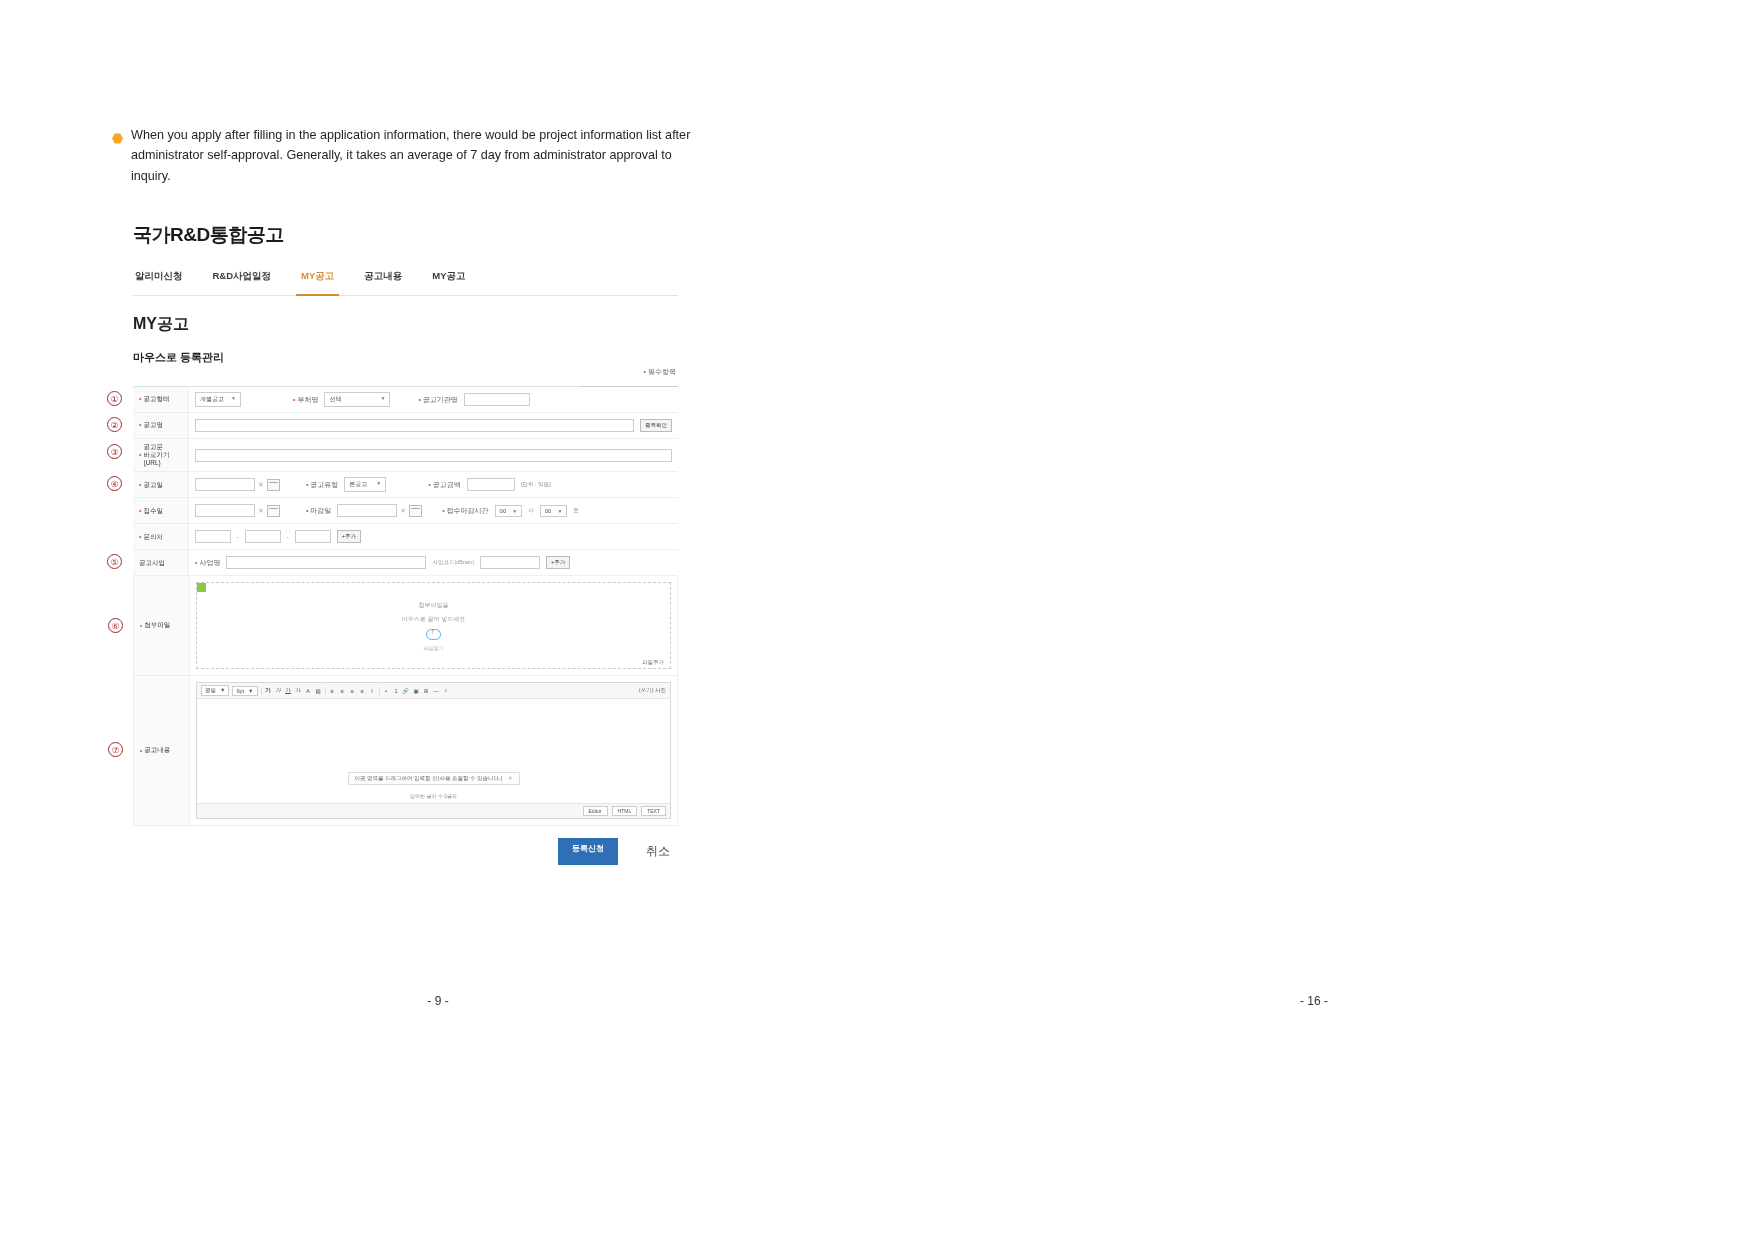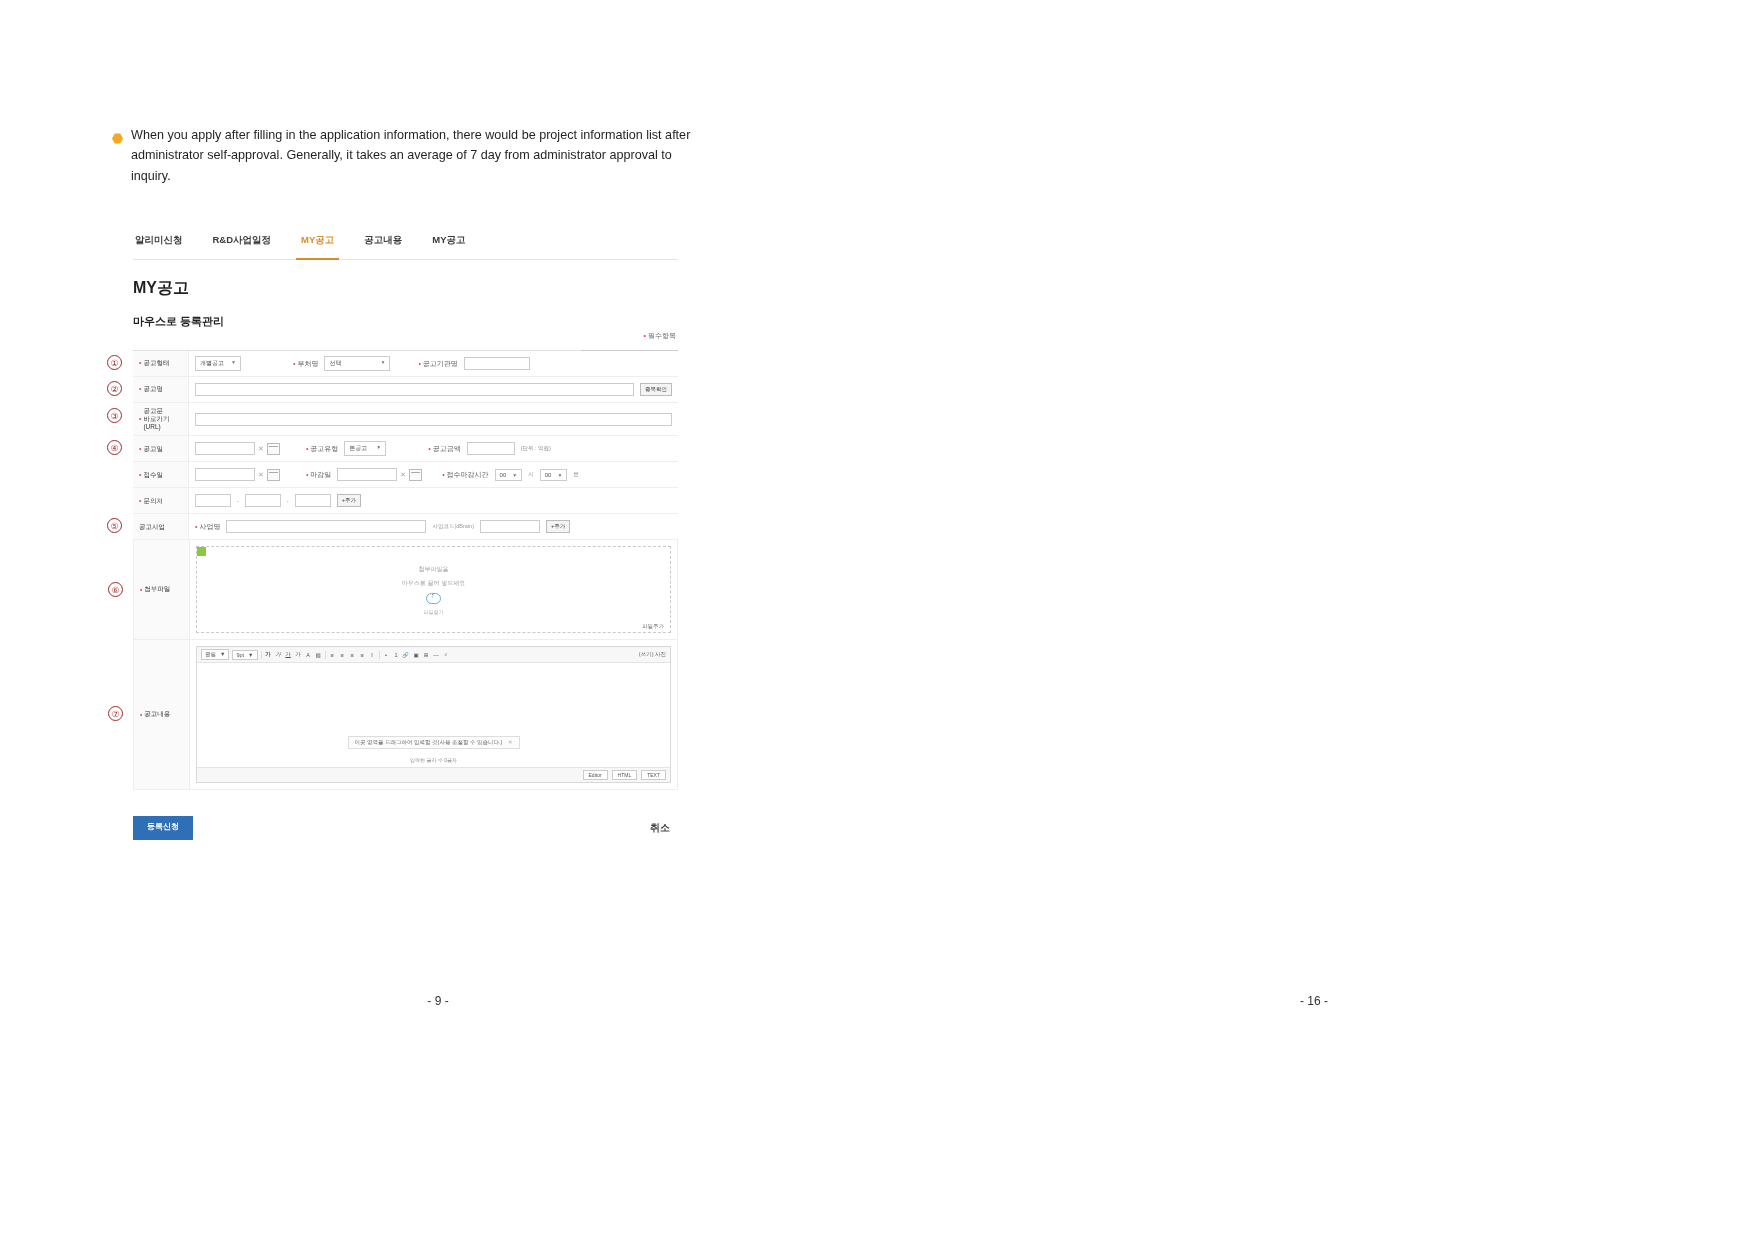--- a/index.html
+++ b/index.html
@@ -160,26 +160,26 @@
     border:1px solid #ddd; background:#fcfcfc; font-size:5.5px; color:#666;
     padding:2px 6px; white-space:nowrap;
   }
   .ed-foot {
     border-top:1px solid #e4e4e4; background:#f7f7f7;
     display:flex; justify-content:flex-end; gap:4px; padding:2px 4px;
   }
   .ed-foot span { border:1px solid #ccc; background:#fff; font-size:5px; padding:1px 5px; color:#555; }
   .ed-count { position:absolute; left:50%; transform:translateX(-50%); bottom:4px; font-size:5px; color:#888; }
 
-  .shot-actions { display:flex; justify-content:space-between; gap:4px; margin-top:26px; }
+  .shot-actions { display:flex; justify-content:flex-end; gap:20px; margin-top:12px; }
   .btn-primary {
     background:#2f6fb5; color:#fff; font-size:8px; font-weight:bold;
     padding:5px 14px; border:none;
   }
-  .btn-plain { font-size:10px; color:#444; padding:5px 8px;font-weight:bold; }
+  .btn-plain { font-size:12px; color:#444; padding:5px 8px; }
 
   .callout {
     position:absolute; left:-26px;
     width:15px; height:15px; border-radius:50%;
     border:1.2px solid #9e2a2a; color:#9e2a2a;
     font-size:8.5px; display:flex; align-items:center; justify-content:center;
     background:#fff; font-family:"Liberation Serif", serif;
   }
 
   .folio {
@@ -197,20 +197,21 @@
     <div class="intro">
       <div class="hexwrap">
         <span class="hex"></span>
       </div>
       <p>When you apply after filling in the application information, there would be project information list after administrator self-approval.
 Generally, it takes an average of 7 day from administrator approval to inquiry.</p>
     </div>
 
     <div class="shot">
 
+      <div class="shot-title">국가R&amp;D통합공고</div>
 
       <div class="shot-tabs">
         <div class="tab">알리미신청</div>
         <div class="tab">R&amp;D사업일정</div>
         <div class="tab active">MY공고</div>
         <div class="tab">공고내용</div>
         <div class="tab">MY공고</div>
       </div>
 
       <div style="position:relative;">

